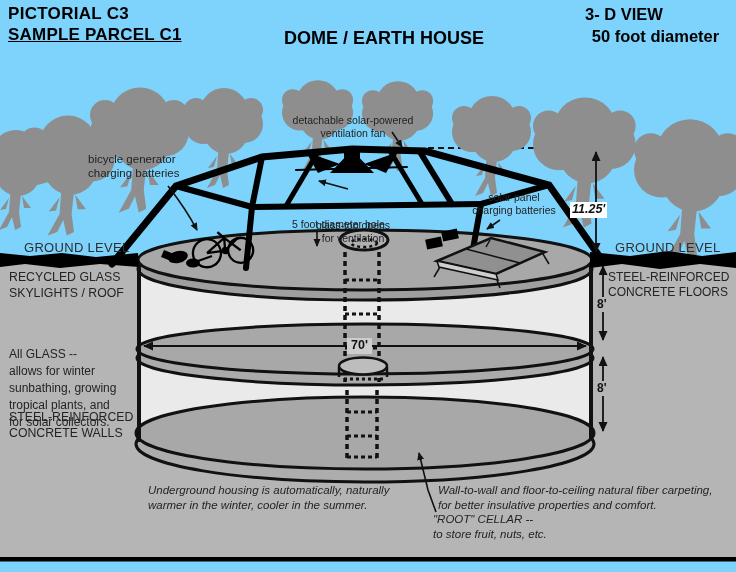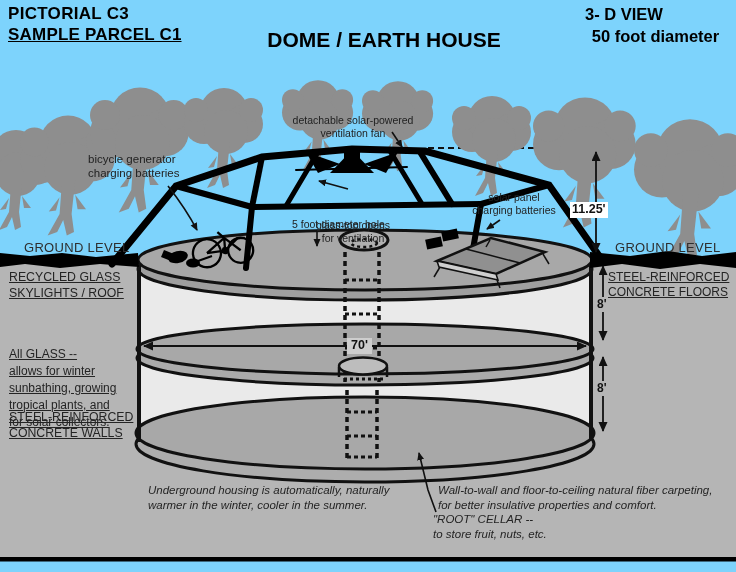--- a/index.html
+++ b/index.html
@@ -4,38 +4,38 @@
 <style>
   html,body{margin:0;padding:0;background:#ffffff;}
   #stage{position:relative;width:736px;height:572px;background:#7dd3fc;overflow:hidden;
          font-family:"Liberation Sans",sans-serif;}
   #diagram-svg{position:absolute;left:0;top:0;}
   .lbl{position:absolute;color:#1c1c1c;white-space:pre-line;line-height:1.25;}
   .hdr{font-weight:bold;color:#000;}
   .h-left1{left:8px;top:3px;font-size:17px;letter-spacing:.3px;}
   .h-left2{left:8px;top:24px;font-size:17px;letter-spacing:.2px;text-decoration:underline;}
   .h-c1{left:228px;top:2px;width:312px;text-align:center;font-size:21px;font-style:italic;letter-spacing:.2px;}
-  .h-c2{left:228px;top:27px;width:312px;text-align:center;font-size:21px;}
+  .h-c2{left:228px;top:27px;width:312px;text-align:center;font-size:18px;}
   .h-r1{left:585px;top:4px;width:145px;text-align:left;font-size:16.5px;}
   .h-r2{left:578px;top:26px;width:155px;text-align:center;font-size:16.5px;}
   .ann{font-size:10.5px;color:#222;}
   .bicycle-lbl{left:88px;top:152px;font-size:11.5px;line-height:14px;}
   .fan-lbl{left:283px;top:114px;width:140px;text-align:center;line-height:12.5px;}
   .glass-lbl{left:300px;top:181px;width:106px;text-align:center;line-height:13px;margin-top:38px;}
   .hole-lbl{left:292px;top:218px;}
   .solar-lbl{left:465px;top:191px;width:98px;text-align:center;line-height:13px;}
   .dim{font-weight:bold;color:#111;}
-  .dim-1125{left:570px;top:202px;font-size:12.5px;background:#fff;padding:0 2px;}
+  .dim-1125{left:570px;top:202px;font-size:12.5px;background:#fff;padding:0 2px;font-style:italic;}
   .dim-8a{left:595px;top:297px;font-size:12px;background:#b5b5b5;padding:0 2px;}
   .dim-8b{left:595px;top:381px;font-size:12px;background:#b5b5b5;padding:0 2px;}
   .dim-50{left:347px;top:338px;font-size:12.5px;background:#cdcdcd;padding:0 4px;}
   .gnd{font-size:13px;color:#2e2e2e;letter-spacing:.3px;}
   .gnd-l{left:24px;top:240px;}
   .gnd-r{left:615px;top:240px;}
-  .block{font-size:12.3px;color:#242424;text-decoration:underline;}
+  .block{font-size:12.3px;color:#242424;}
   .recycled-lbl{left:9px;top:270px;line-height:15.5px;}
   .allglass-lbl{left:9px;top:307px;font-size:12px;line-height:17px;margin-top:39px;}
   .walls-lbl{left:9px;top:410px;line-height:15.5px;}
   .floors-lbl{left:608px;top:270px;font-size:12px;line-height:15px;}
   .note{font-size:11.5px;color:#242424;line-height:15px;font-style:italic;}
   .underground-lbl{left:148px;top:483px;}
   .wall2wall-lbl{left:438px;top:483px;}
   .root-lbl{left:433px;top:512px;}
 </style>
 </head>

